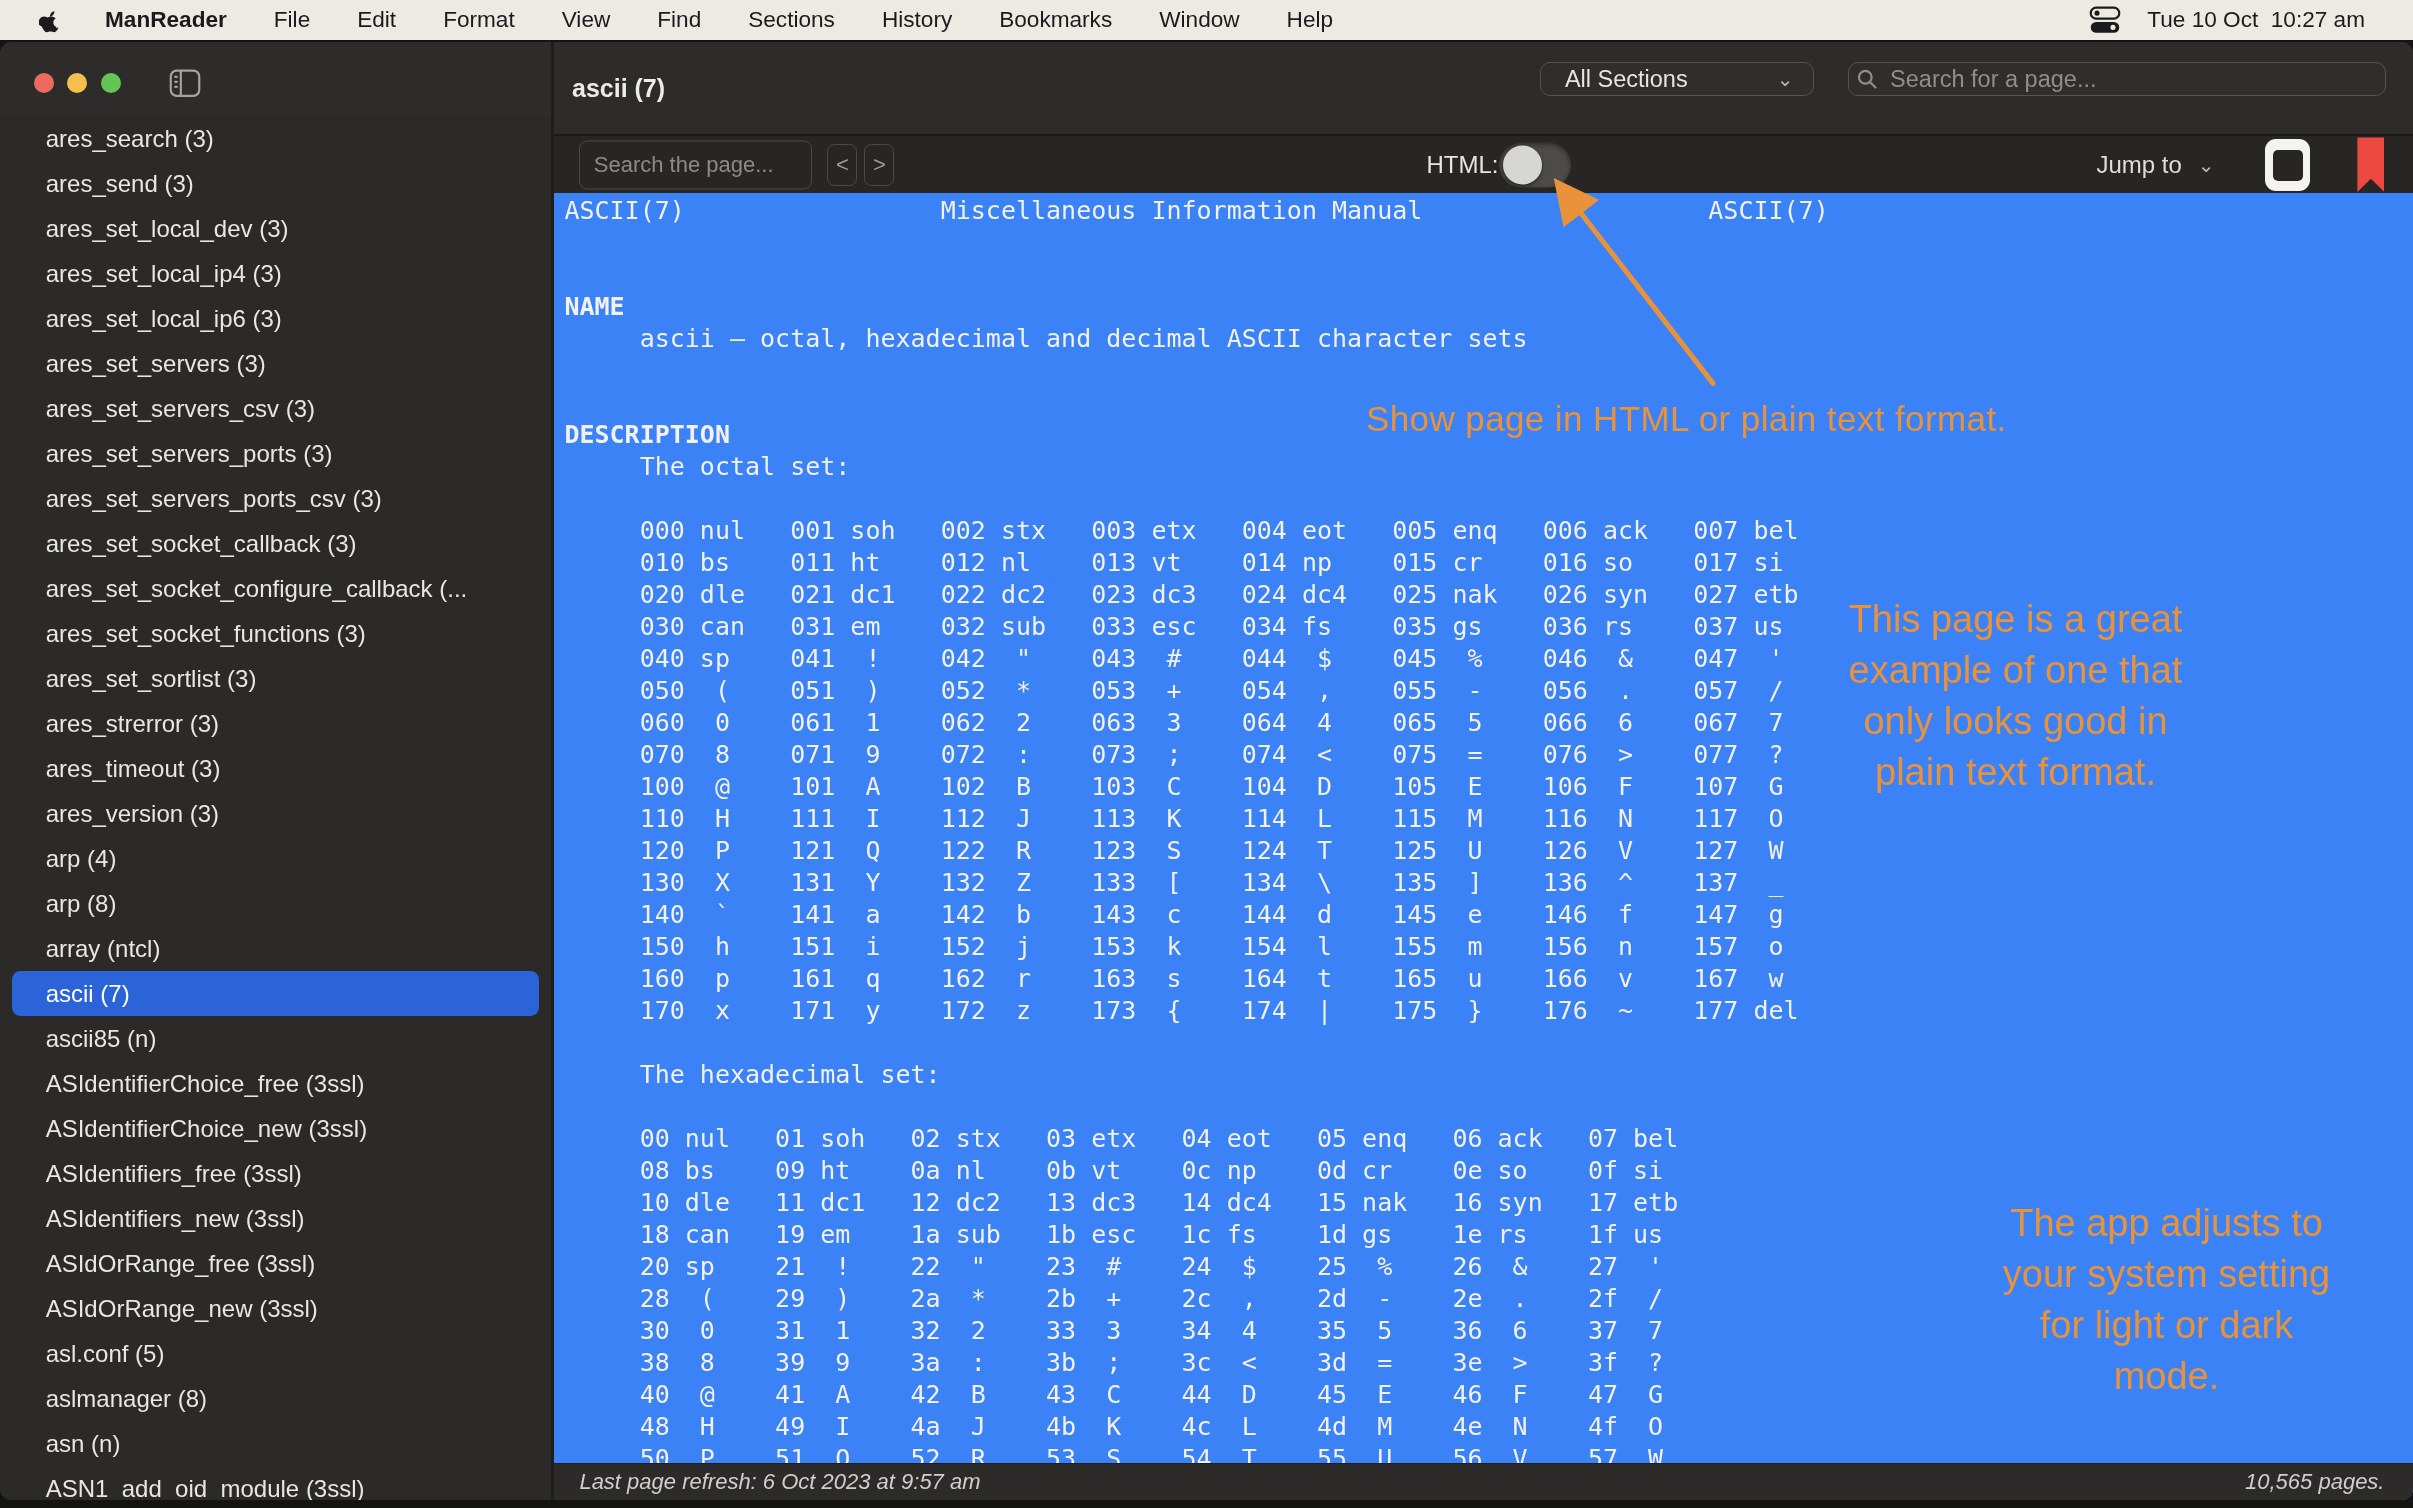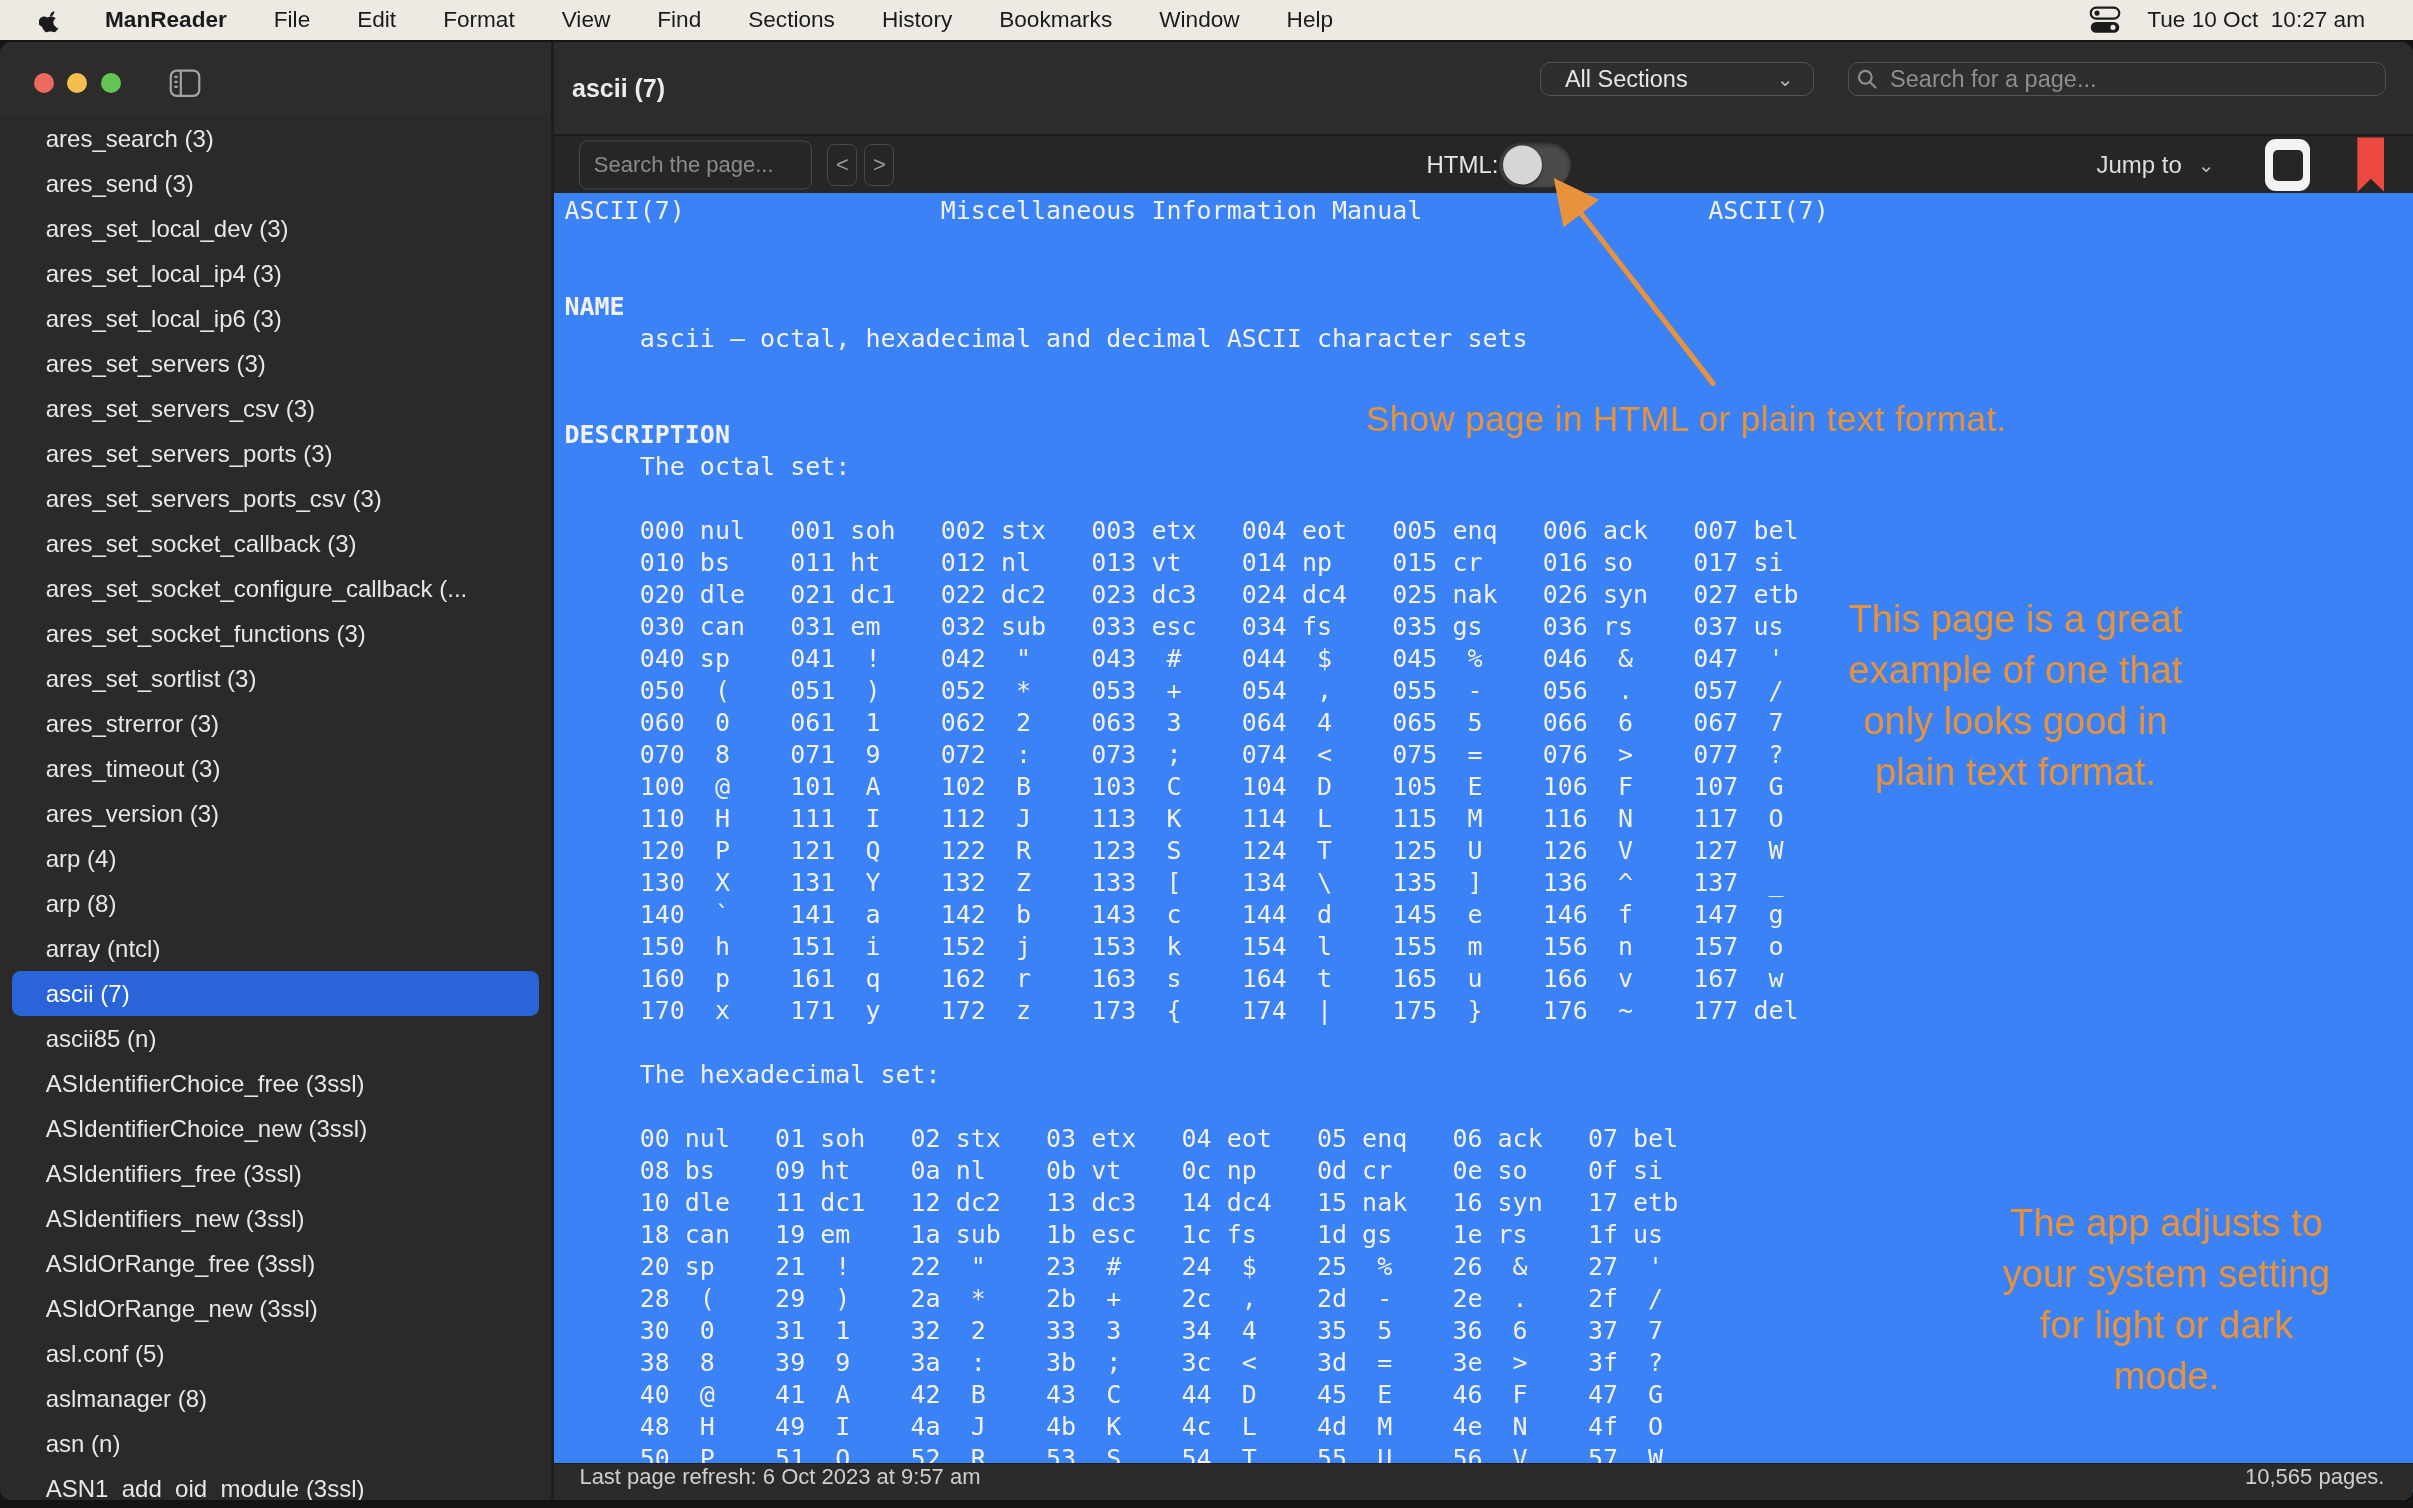--- a/index.html
+++ b/index.html
@@ -66,22 +66,22 @@
   .bookmark { left:1803px; width:27px; height:55px; background:#EC4A40;
     clip-path:polygon(0 0,100% 0,100% 100%,50% 76%,0 100%); }
 
   .man-area { flex:1; background:#3b82f6; position:relative; overflow:hidden; }
   .man-text { position:absolute; left:10px; top:1.7px; font-family:"DejaVu Sans Mono", monospace;
     font-size:25px; line-height:32px; color:#F1F1EF; }
   .man-line { white-space:pre; }
   .man-line.bold { font-weight:700; }
 
   .statusbar { position:absolute; left:0; right:0; bottom:0; height:37px; background:#2C2B2A;
-    border-top:1.7px solid #1F1F1E; display:flex; align-items:flex-start; justify-content:space-between;
-    padding:0 28.5px 0 25px; color:#CFCFCD; font-size:22px; z-index:5; }
+    border-top:1.7px solid #1F1F1E; display:flex; align-items:center; justify-content:space-between;
+    padding:0 28.5px 0 25px; color:#CFCFCD; font-size:22px; z-index:5;font-style:italic; }
 
   
   .ann { position:absolute; color:#E8923C; z-index:9; }
   .ann-toggle-note { left:1366px; top:399px; font-size:35px; white-space:pre; letter-spacing:0.4px; }
   .ann-plain-note { left:1806px; top:594px; width:419px; font-size:38px; line-height:51px;
     text-align:center; white-space:pre-line; }
   .ann-theme-note { left:1953px; top:1198px; width:427px; font-size:38px; line-height:51px;
     text-align:center; white-space:pre-line; }
   .ann-arrow { left:1508px; top:159px; width:251px; height:243px; }
 </style>

